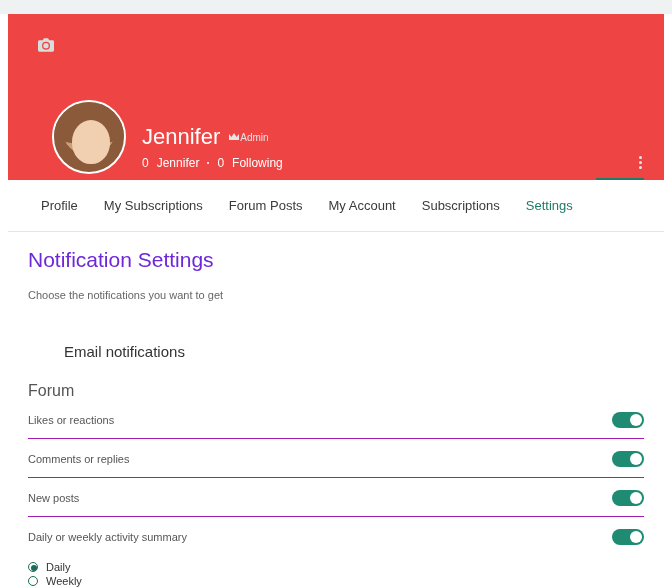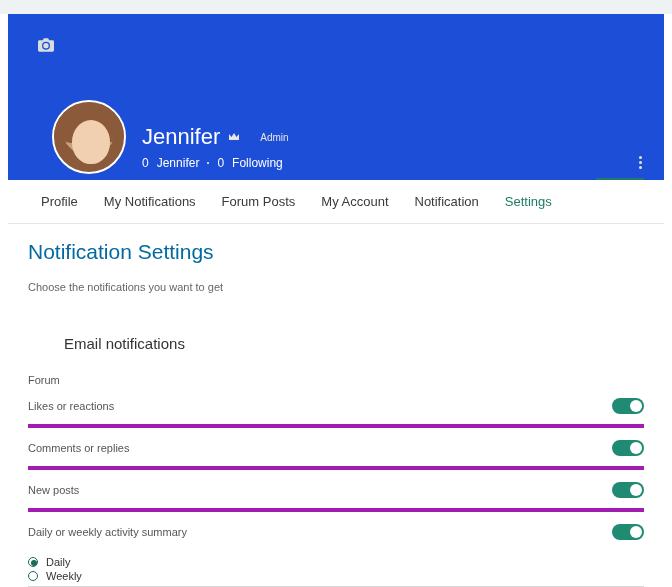--- a/index.html
+++ b/index.html
@@ -1,48 +1,48 @@
 <!DOCTYPE html>
 <html><head>
 <meta charset="utf-8">
 <style>
   * { box-sizing: border-box; margin: 0; padding: 0; }
   body { font-family: -apple-system, BlinkMacSystemFont, "Segoe UI", Helvetica, Arial, sans-serif; background: #fff; width: 672px; }
   .spacer-top { height: 14px; background: #eef2f2; }
-  .header { background: #1d4ed8; height: 166px; position: relative; margin: 0 8px; }
+  .header { background: #ef4444; height: 166px; position: relative; margin: 0 8px; }
   .camera-icon { position: absolute; top: 24px; left: 30px; width: 16px; height: 14px; }
   .camera-icon svg { width: 16px; height: 14px; fill: #d8dedc; }
   .avatar { position: absolute; left: 44px; top: 86px; width: 74px; height: 74px; border-radius: 50%; background: radial-gradient(circle at 50% 38%, #e9c9a7 0%, #e9c9a7 34%, #c99f7a 35%, #c99f7a 48%, #8a5a3a 49%, #8a5a3a 100%); border: 2px solid #fff; overflow: hidden; }
   .avatar .hair { position: absolute; top: -6px; left: -6px; right: -6px; height: 48px; background: #8a5a3a; border-radius: 50% 50% 40% 40%; }
   .avatar .face { position: absolute; top: 18px; left: 18px; width: 38px; height: 44px; background: #f0d0b0; border-radius: 50% 50% 48% 48%; }
   .profile-info { position: absolute; left: 134px; top: 110px; color: #fff; }
   .username-row { display: flex; align-items: center; gap: 8px; }
   .username { font-size: 22px; font-weight: 400; }
-  .admin-badge { display: flex; align-items: center; gap: 20px; font-size: 10px; color: #e6e6e6; }
+  .admin-badge { display: flex; align-items: center; gap: 0; font-size: 10px; color: #e6e6e6; }
   .admin-badge svg { width: 12px; height: 10px; fill: #e6e6e6; }
   .stats { display: flex; align-items: center; gap: 8px; font-size: 12px; margin-top: 6px; font-weight: 300; }
   .stats .num { font-weight: 400; }
   .stats .dot { width: 2px; height: 2px; background: #fff; border-radius: 50%; }
   .more-icon { position: absolute; right: 22px; top: 142px; display: flex; flex-direction: column; gap: 2px; cursor: pointer; }
   .more-icon span { width: 3px; height: 3px; background: #e6e6e6; border-radius: 50%; }
 
-  .tabs { display: flex; align-items: center; padding: 16px 20px; height: 44px; margin: 0 8px; border-bottom: 1px solid #e5e5e5; position: relative; }
+  .tabs { display: flex; align-items: center; padding: 16px 20px; height: 52px; margin: 0 8px; border-bottom: 1px solid #e5e5e5; position: relative; }
   .tab { font-size: 13px; color: #3a3a3a; padding: 0 13px; line-height: 36px; cursor: pointer; white-space: nowrap; }
   .tab:first-child { padding-left: 0; }
   .tab.active { color: #1e7b66; }
   .tab-underline { position: absolute; right: 20px; top: -2px; width: 48px; height: 2px; background: #1e7b66; }
 
   .content { padding: 16px 20px 20px 20px; margin: 0 8px; }
-  .page-title { font-size: 21px; font-weight: 300; color: #0369a1; }
+  .page-title { font-size: 21px; font-weight: 300; color: #6d28d9; }
   .page-desc { font-size: 11px; color: #666; margin-top: 17px; font-weight: 300; }
 
   .section-title { font-size: 15px; font-weight: 300; color: #333; margin-top: 42px; margin-left: 36px; }
-  .subgroup { font-size: 11px; color: #555; margin-top: 22px; font-weight: 300; }
+  .subgroup { font-size: 16px; color: #555; margin-top: 22px; font-weight: 300; }
 
-  .setting-row { display: flex; align-items: center; justify-content: space-between; border-bottom: 4px solid #a21caf; padding: 12px 0 10px 0; }
+  .setting-row { display: flex; align-items: center; justify-content: space-between; border-bottom: 1px solid #a21caf; padding: 12px 0 10px 0; }
   .setting-row.noline { border-bottom: none; gap: 12px; }
   .setting-label { font-size: 11px; color: #555; font-weight: 300; }
 
   .toggle { width: 32px; height: 16px; background: #1e8b72; border-radius: 10px; position: relative; cursor: pointer; }
   .toggle .knob { position: absolute; right: 2px; top: 2px; width: 12px; height: 12px; background: #fff; border-radius: 50%; }
 
   .radio-group { margin-top: 6px; padding-bottom: 4px; border-bottom: 1px solid #d8d8d8; }
   .radio-row { display: flex; align-items: center; gap: 8px; font-size: 11px; color: #333; font-weight: 300; margin-top: 2px; cursor: pointer; }
   .radio { width: 10px; height: 10px; border: 1px solid #1a6b58; border-radius: 50%; position: relative; }
   .radio.checked::after { content: ""; position: absolute; left: 2px; top: 2px; width: 6px; height: 6px; background: #1a6b58; border-radius: 50%; }
@@ -86,24 +86,24 @@
   <div class="more-icon">
     <span></span>
       <span></span>
       <span></span>
   </div>
 </div>
 
 <div class="tabs">
   <div class="tab-underline"></div>
   <div class="tab">Profile</div>
-  <div class="tab">My Notifications</div>
+  <div class="tab">My Subscriptions</div>
   <div class="tab">Forum Posts</div>
   <div class="tab">My Account</div>
-  <div class="tab">Notification</div>
+  <div class="tab">Subscriptions</div>
   <div class="tab active">Settings</div>
 </div>
 
 <div class="content">
   <div class="page-title">Notification Settings</div>
   <div class="page-desc">Choose the notifications you want to get</div>
 
   <div class="section-title">Email notifications</div>
   <div class="subgroup">Forum</div>
 

